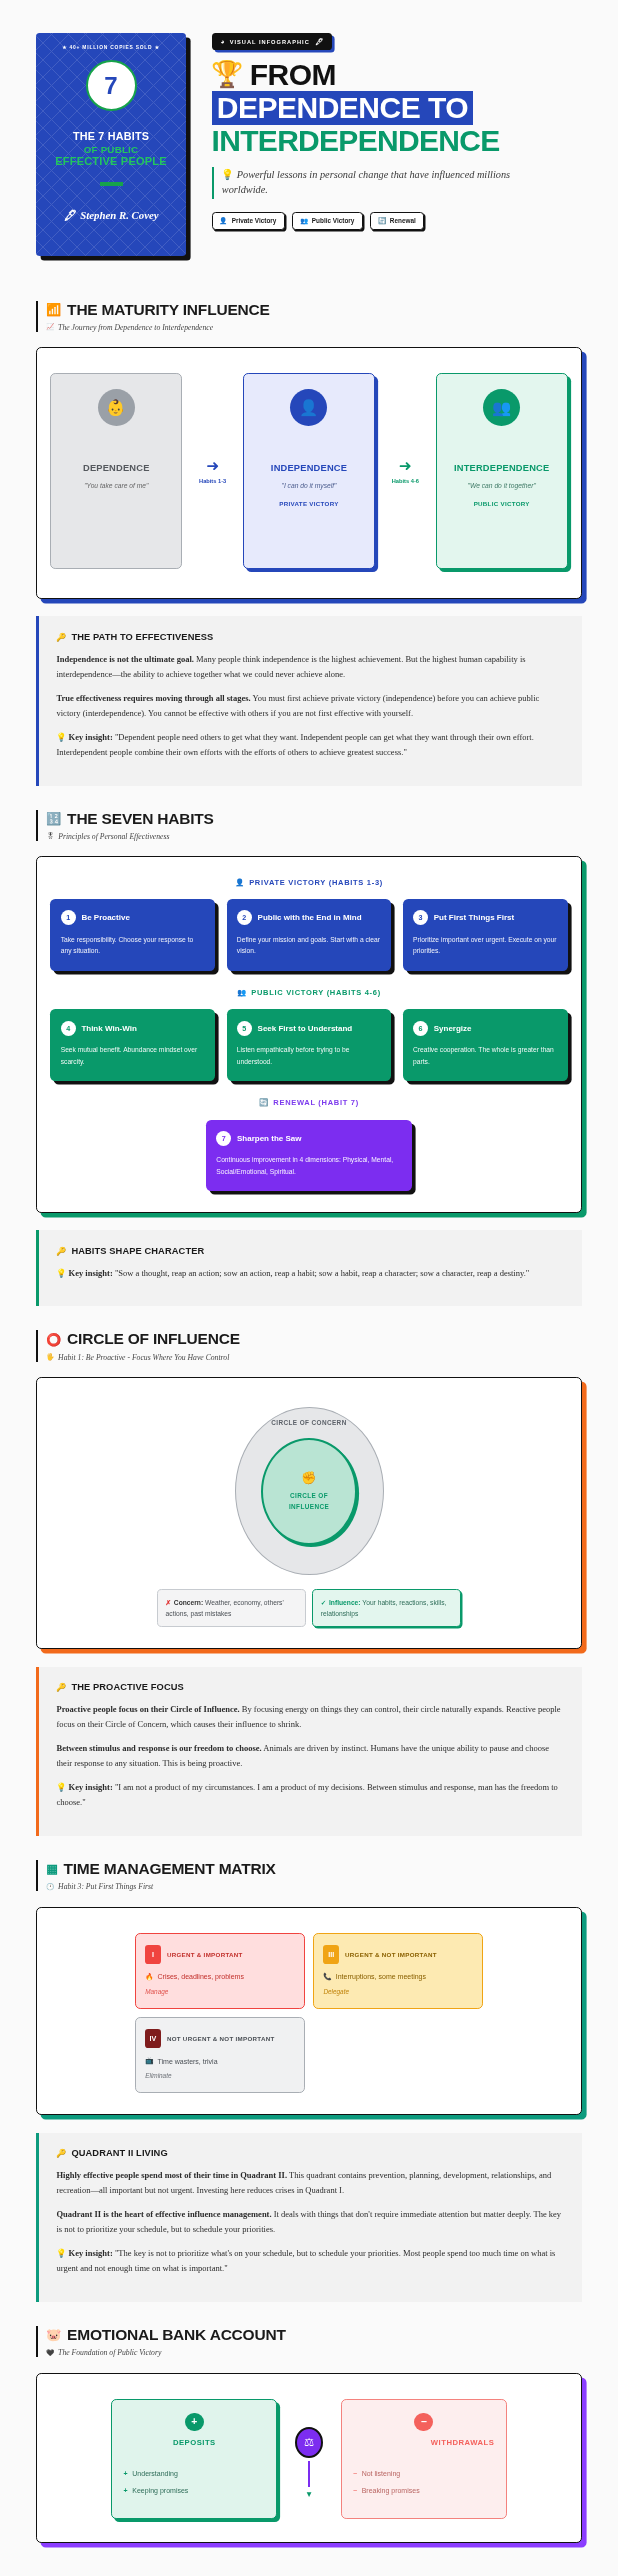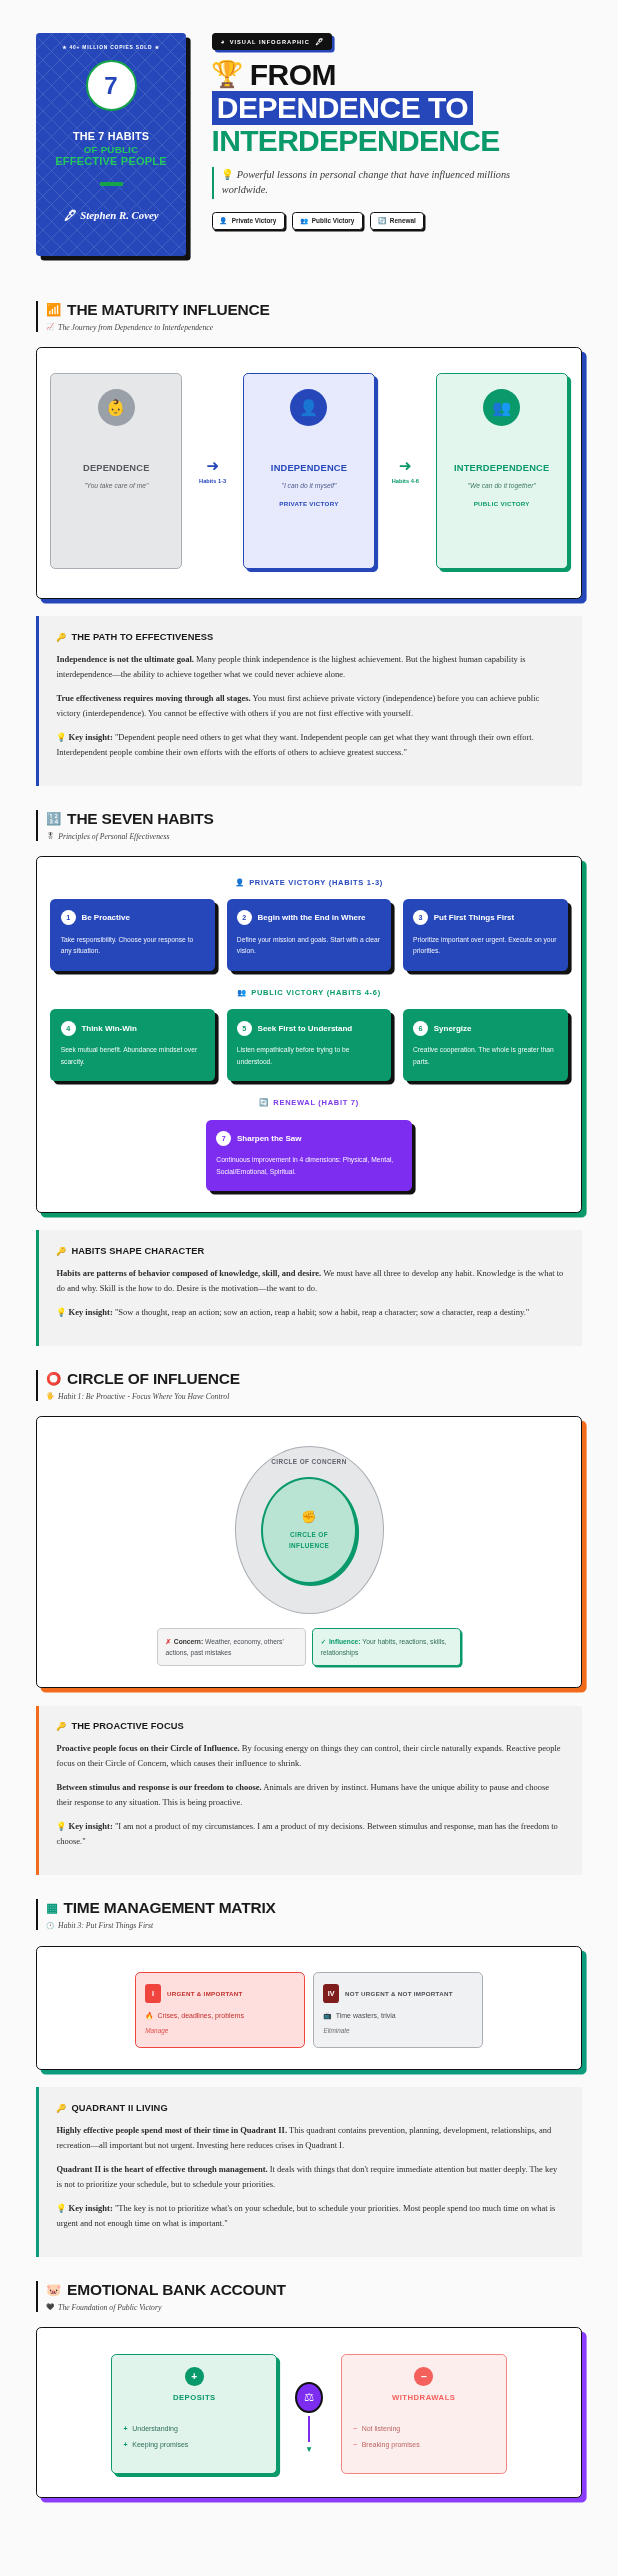--- a/index.html
+++ b/index.html
@@ -192,21 +192,21 @@
 
   
   .eb-row { display: flex; align-items: flex-start; justify-content: center; gap: 7.2px; padding: 8.2px 0 5.2px 0; }
   .eb-col { width: 166px; border-radius: 5.2px; padding: 12.4px 11.3px 15.5px 11.3px; }
   .eb-col.dep { background: #e0f4ec; border: 1.5px solid #09996a; box-shadow: 3.1px 3.1px 0 #09996a; }
   .eb-col.wdr { background: #fdeeee; border: 1.5px solid #f4827e; }
   .eb-icon { width: 18.5px; height: 18.5px; border-radius: 50%; color: #fff; font-size: 10.3px; font-weight: bold;
              display: flex; align-items: center; justify-content: center; margin: 0 auto 7.2px auto; }
   .eb-icon.g { background: #09996a; } .eb-icon.r { background: #f4615c; }
   .eb-hd { text-align: center; font-size: 7.7px; font-weight: bold; letter-spacing: 0.5px; margin-bottom: 23px; }
-  .eb-hd.g { color: #09996a; } .eb-hd.r { color: #f4615c; }
+  .eb-hd.g { color: #09996a; } .eb-hd.r { color: #f4615c; text-align: right; }
   .eb-li { font-size: 7px; margin-bottom: 9.3px; display: flex; gap: 4.6px; }
   .eb-li.g { color: #2f6d59; } .eb-li.r { color: #b96562; }
   .eb-li .sy { font-weight: bold; }
   .eb-li.g .sy { color: #09996a; } .eb-li.r .sy { color: #f4827e; }
   .eb-mid { width: 49px; display: flex; flex-direction: column; align-items: center; padding-top: 28px; }
   .eb-scale { width: 28px; height: 31px; border-radius: 50%; background: #7c2df0; border: 2.1px solid #111;
               display: flex; align-items: center; justify-content: center; font-size: 11.3px; color: #fff; }
   .eb-line { width: 2.1px; height: 26px; background: #7c2df0; margin-top: 3.1px; }
   .eb-tri { color: #09996a; font-size: 8.2px; margin-top: 3.1px; }
 </style>
@@ -342,21 +342,21 @@
         <div class="habit blue">
           <div class="habit-hd">
             <div class="habit-num">1</div>
             <div class="habit-name">Be Proactive</div>
           </div>
           <div class="habit-desc">Take responsibility. Choose your response to any situation.</div>
         </div>
         <div class="habit blue">
           <div class="habit-hd">
             <div class="habit-num">2</div>
-            <div class="habit-name">Begin with the End in Where</div>
+            <div class="habit-name">Public with the End in Mind</div>
           </div>
           <div class="habit-desc">Define your mission and goals. Start with a clear vision.</div>
         </div>
         <div class="habit blue">
           <div class="habit-hd">
             <div class="habit-num">3</div>
             <div class="habit-name">Put First Things First</div>
           </div>
           <div class="habit-desc">Prioritize important over urgent. Execute on your priorities.</div>
         </div>
@@ -403,21 +403,20 @@
           <div class="habit-desc">Continuous improvement in 4 dimensions: Physical, Mental, Social/Emotional, Spiritual.</div>
         </div>
       </div>
     </div>
 
     <div class="callout c-green">
       <div class="co-title">
         <span class="cti" style="color:#09996a">🔑</span>
         <span>HABITS SHAPE CHARACTER</span>
       </div>
-      <div class="co-p"><b>Habits are patterns of behavior composed of knowledge, skill, and desire.</b><span> We must have all three to develop any habit. Knowledge is the what to do and why. Skill is the how to do. Desire is the motivation—the want to do.</span></div>
       <div class="co-p key"><span class="bulb">💡</span><b>Key insight:</b><span> "Sow a thought, reap an action; sow an action, reap a habit; sow a habit, reap a character; sow a character, reap a destiny."</span></div>
     </div>
   </div>
 
   <div class="sec">
     <div class="sec-head">
       <div class="sec-title">
         <span class="si" style="color:#f26a1b">⭕</span>
         <span>CIRCLE OF INFLUENCE</span>
       </div>
@@ -479,41 +478,52 @@
           <div class="mx-hd">
             <div class="mx-rn">I</div>
             <div class="mx-nm">URGENT &amp; IMPORTANT</div>
           </div>
           <div class="mx-ex">
             <span>🔥</span>
             <span>Crises, deadlines, problems</span>
           </div>
           <div class="mx-act">Manage</div>
         </div>
+        <div class="mx-cell q3">
+          <div class="mx-hd">
+            <div class="mx-rn">III</div>
+            <div class="mx-nm">URGENT &amp; NOT IMPORTANT</div>
+          </div>
+          <div class="mx-ex">
+            <span>📞</span>
+            <span>Interruptions, some meetings</span>
+          </div>
+          <div class="mx-act">Delegate</div>
+        </div>
         <div class="mx-cell q4">
           <div class="mx-hd">
             <div class="mx-rn">IV</div>
             <div class="mx-nm">NOT URGENT &amp; NOT IMPORTANT</div>
           </div>
           <div class="mx-ex">
             <span>📺</span>
             <span>Time wasters, trivia</span>
           </div>
           <div class="mx-act">Eliminate</div>
         </div>
       </div>
     </div>
 
     <div class="callout c-teal">
       <div class="co-title">
         <span class="cti" style="color:#0d9b7e">🔑</span>
         <span>QUADRANT II LIVING</span>
       </div>
       <div class="co-p"><b>Highly effective people spend most of their time in Quadrant II.</b><span> This quadrant contains prevention, planning, development, relationships, and recreation—all important but not urgent. Investing here reduces crises in Quadrant I.</span></div>
-      <div class="co-p"><b>Quadrant II is the heart of effective through management.</b><span> It deals with things that don't require immediate attention but matter deeply. The key is not to prioritize your schedule, but to schedule your priorities.</span></div>
+      <div class="co-p"><b>Quadrant II is the heart of effective influence management.</b><span> It deals with things that don't require immediate attention but matter deeply. The key is not to prioritize your schedule, but to schedule your priorities.</span></div>
       <div class="co-p key"><span class="bulb">💡</span><b>Key insight:</b><span> "The key is not to prioritize what's on your schedule, but to schedule your priorities. Most people spend too much time on what is urgent and not enough time on what is important."</span></div>
     </div>
   </div>
 
   <div class="sec">
     <div class="sec-head">
       <div class="sec-title">
         <span class="si" style="color:#7c2df0">🐷</span>
         <span>EMOTIONAL BANK ACCOUNT</span>
       </div>

